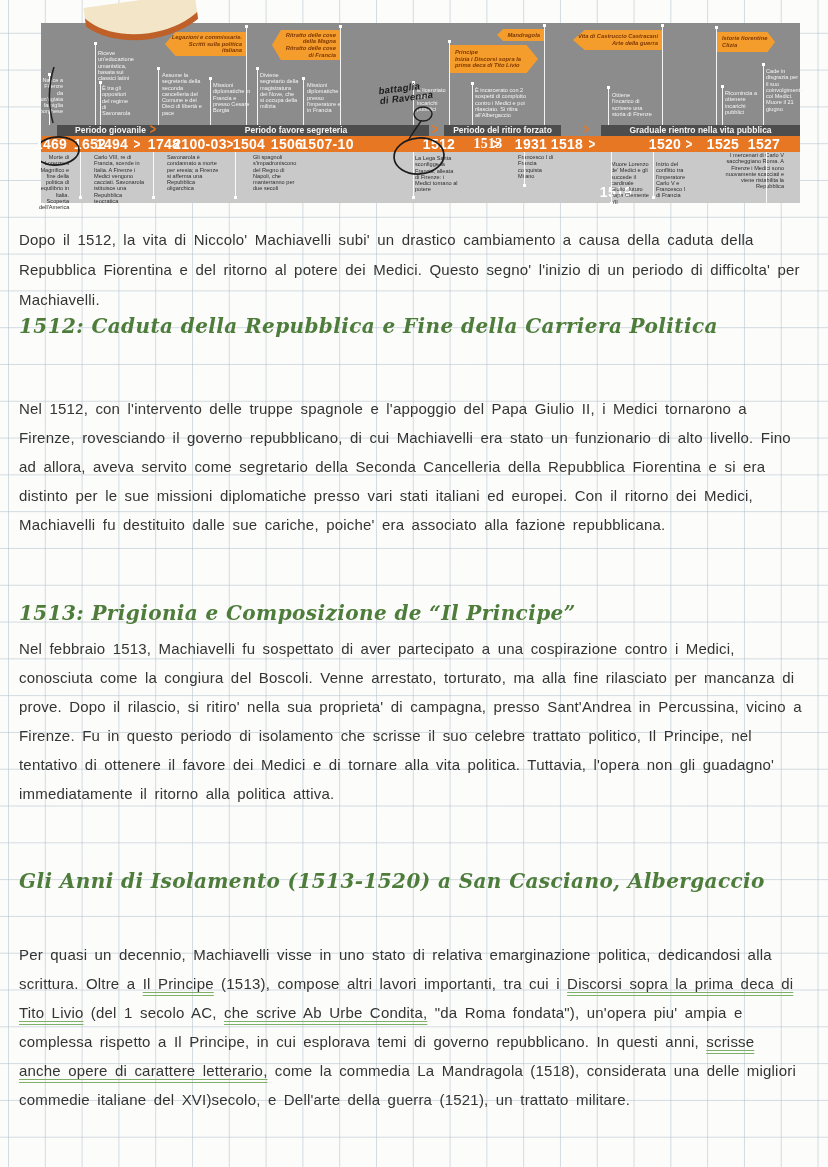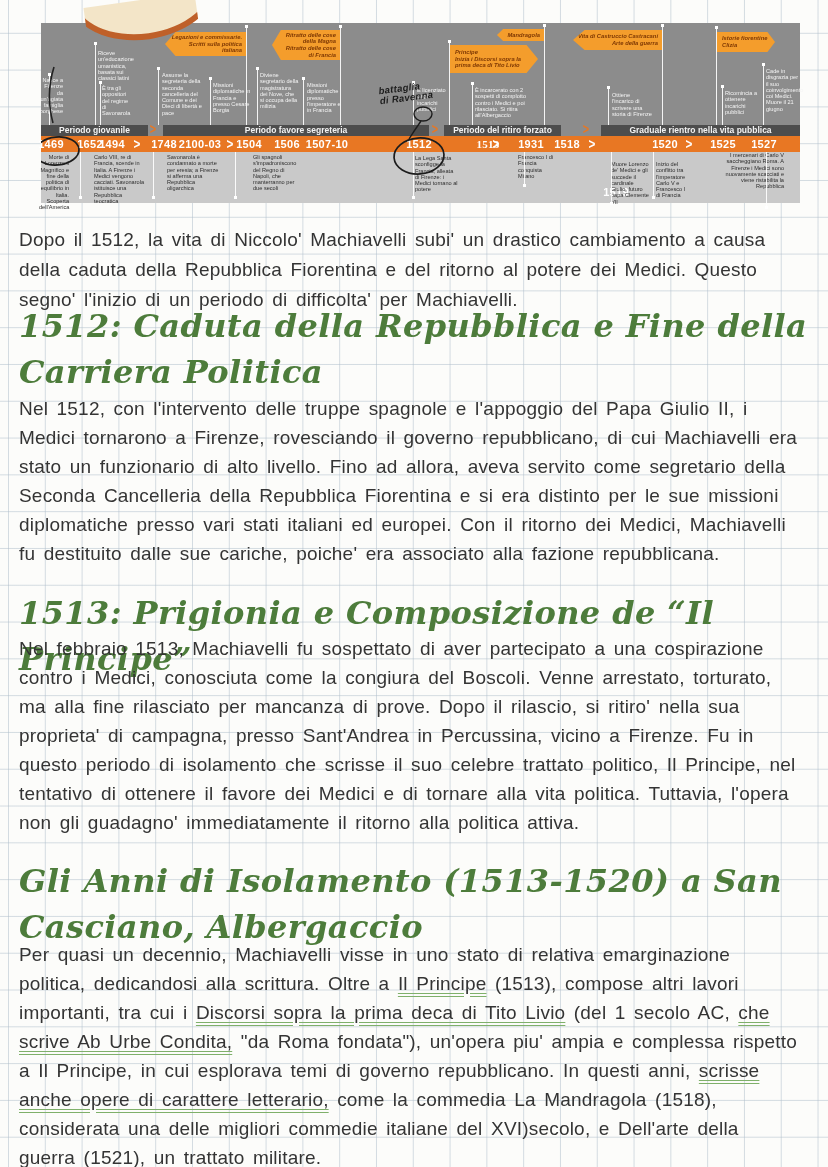--- a/index.html
+++ b/index.html
@@ -5,38 +5,38 @@
   html,body{margin:0;padding:0;}
   body{
     width:828px;height:1167px;position:relative;overflow:hidden;
     background-color:#fcfcfa;
     background-image:
       linear-gradient(to right, rgba(178,192,204,.55) 1px, transparent 1px),
       linear-gradient(to bottom, rgba(178,192,204,.55) 1px, transparent 1px);
     background-size:36.8px 36.8px;background-position:8px -4px;
     font-family:"Liberation Sans",sans-serif;
   }
-  .hand{position:absolute;left:19px;width:784px;font-size:19px;line-height:29px;
+  .hand{position:absolute;left:19px;width:784px;font-size:15px;line-height:29px;
     color:#343434;letter-spacing:.2px;word-spacing:3px;}
   #p1{line-height:30px;}
   .gh{position:absolute;left:19px;width:792px;font-family:"DejaVu Serif",serif;
-    font-style:italic;font-weight:bold;font-size:32px;line-height:46px;
+    font-style:italic;font-weight:bold;font-size:20px;line-height:46px;
     color:#4d7c3b;letter-spacing:.4px;}
   .u{text-decoration-line:underline;text-decoration-style:double;
     text-decoration-color:#7fb06a;text-underline-offset:3px;}
 
   
   #timeline{position:absolute;left:41px;top:23px;width:759px;height:180px;z-index:1;}
   .tl-upper{position:absolute;left:0;top:0;width:759px;height:113px;background:#8c8c8c;}
   .tl-lower{position:absolute;left:0;top:129px;width:759px;height:51px;background:#c9c9c9;}
   .tl-bar{position:absolute;left:0;top:113px;width:759px;height:16px;background:#e87723;}
   .tl-period{position:absolute;top:102px;height:11px;background:#4d4d4d;color:#f3f3f3;
     font-size:8.5px;font-weight:bold;line-height:11px;text-align:center;white-space:nowrap;overflow:hidden;}
   .tl-year{position:absolute;top:113px;height:32px;line-height:16px;color:#fff;
-    font-weight:bold;font-size:11px;transform:translateX(-50%);letter-spacing:.3px;white-space:nowrap;}
+    font-weight:bold;font-size:14px;transform:translateX(-50%);letter-spacing:.3px;white-space:nowrap;}
   .tl-chev{position:absolute;font-weight:bold;transform:translateX(-50%) scale(.9,1.15);}
   .tl-chev-w{top:113px;color:#fff;font-size:13px;line-height:16px;}
   .tl-chev-o{top:99px;color:#e87723;font-size:12px;line-height:14px;}
   .tl-flag{position:absolute;background:#f49d2c;display:flex;flex-direction:column;
     justify-content:center;color:#7e3803;font-weight:bold;font-style:italic;box-sizing:border-box;}
   .tl-flag div{font-size:5.8px;line-height:6.6px;white-space:nowrap;}
   .fl{clip-path:polygon(0 50%,13% 0,100% 0,100% 100%,13% 100%);align-items:flex-end;
     padding-right:4px;padding-left:10px;}
   .fr{clip-path:polygon(0 0,87% 0,100% 50%,87% 100%,0 100%);align-items:flex-start;
     padding-left:5px;padding-right:10px;}
@@ -72,33 +72,33 @@
     <ellipse cx="16" cy="128" rx="22" ry="14" transform="rotate(-5 16 128)" stroke="#1c1c1c" stroke-width="1.7" fill="none"></ellipse>
     <ellipse cx="378" cy="133" rx="25" ry="18" transform="rotate(-4 378 133)" stroke="#1c1c1c" stroke-width="1.7" fill="none"></ellipse>
     <ellipse cx="382" cy="91" rx="9" ry="7" stroke="#1c1c1c" stroke-width="1.4" fill="none"></ellipse>
     <path d="M380 98 Q 373 108 368 116" stroke="#1c1c1c" stroke-width="1.4" fill="none"></path>
   </svg>
 
   <div class="annot-hand">
     <div>battaglia</div>
     <div>di Ravenna</div>
   </div>
-<div class="tl-period" style="left: 0px; width: 107px;">Periodo giovanile</div>
+<div class="tl-period" style="left: 16px; width: 107px;">Periodo giovanile</div>
     <div class="tl-period" style="left: 122px; width: 266px;">Periodo favore segreteria</div>
     <div class="tl-period" style="left: 403px; width: 117px;">Periodo del ritiro forzato</div>
     <div class="tl-period" style="left: 560px; width: 199px;">Graduale rientro nella vita pubblica</div>
     <div class="tl-year" style="left: 10px;">1469</div>
     <div class="tl-year" style="left: 49px;">1652</div>
     <div class="tl-year" style="left: 71px;">1494</div>
     <div class="tl-year" style="left: 123px;">1748</div>
     <div class="tl-year" style="left: 159px;">2100-03</div>
     <div class="tl-year" style="left: 208px;">1504</div>
     <div class="tl-year" style="left: 246px;">1506</div>
     <div class="tl-year" style="left: 286px;">1507-10</div>
-    <div class="tl-year" style="left: 378px;">1512</div>
+    <div class="tl-year" style="left: 398px;">1512</div>
     <div class="tl-year" style="left: 447px; font-family: Liberation Serif, serif;">1513</div>
     <div class="tl-year" style="left: 490px;">1931</div>
     <div class="tl-year" style="left: 526px;">1518</div>
     <div class="tl-year" style="left: 575px; margin-top: 48px;">1519</div>
     <div class="tl-year" style="left: 624px;">1520</div>
     <div class="tl-year" style="left: 682px;">1525</div>
     <div class="tl-year" style="left: 723px;">1527</div>
     <div class="tl-chev tl-chev-w" style="left: 96px;">&gt;</div>
     <div class="tl-chev tl-chev-w" style="left: 189px;">&gt;</div>
     <div class="tl-chev tl-chev-w" style="left: 455px;">&gt;</div>

